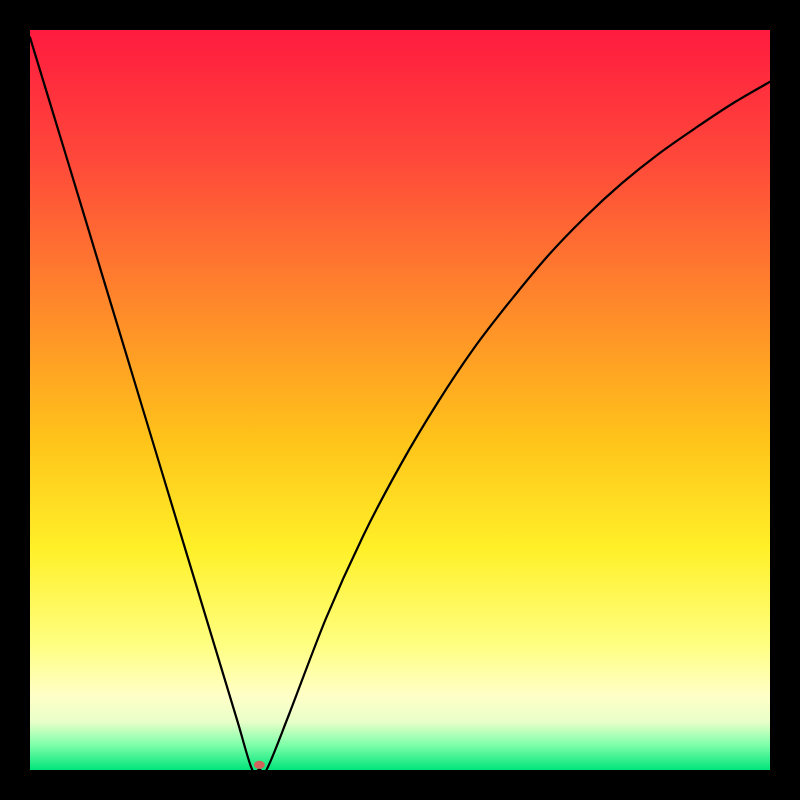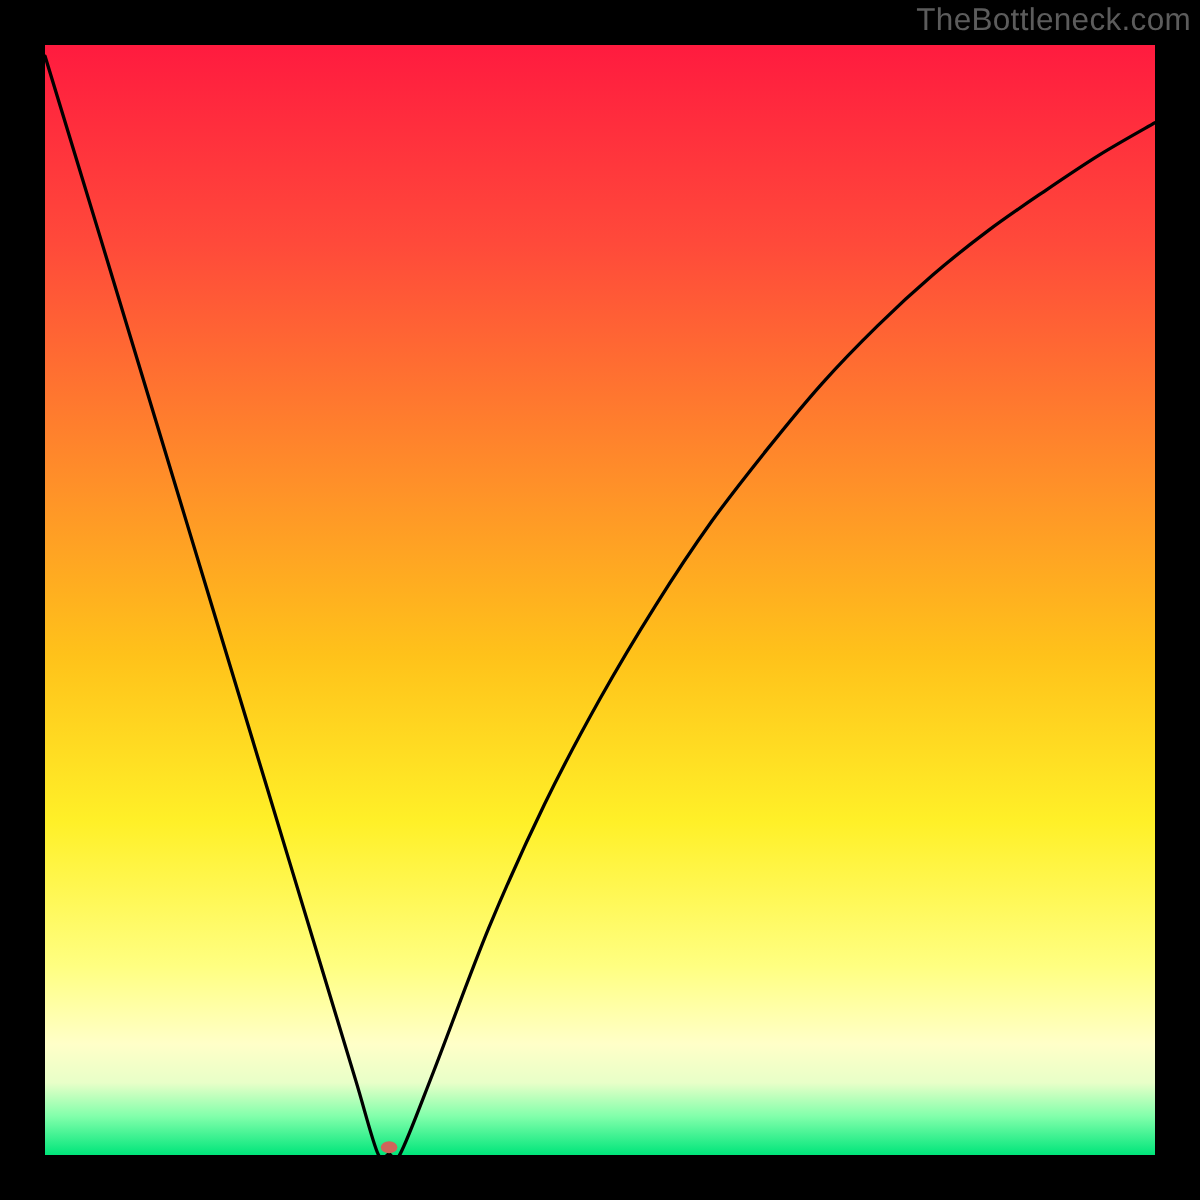--- a/index.html
+++ b/index.html
@@ -60,14 +60,13 @@
             <stop offset="96.5%" stop-color="#82ffab"></stop>
             <stop offset="100%" stop-color="#00e57a"></stop>
           </linearGradient>
       </defs>
       <rect id="bg-rect" x="0" y="0" width="740" height="740" fill="url(#bg-grad)"></rect>
       <path id="curve-path" fill="none" stroke="#000" stroke-width="2.2" stroke-linejoin="round" stroke-linecap="round" d="M 0 7.399999999999977 C 5.92 26.81759999999998, 25.16 89.80639999999997, 37 128.76 C 48.84 167.7136, 62.16 211.78800000000007, 74 250.86000000000007 C 85.84 289.9320000000001, 99.16 333.888, 111 372.96 C 122.84 412.032, 136.16 455.98799999999994, 148 495.05999999999995 C 159.84 534.132, 175.528 585.9024, 185 617.16 C 194.472 648.4176, 201.28000000000003 670.8839999999999, 207.20000000000002 690.42 C 213.12 709.956, 218.448 731.4456, 222 739.26 C 225.552 747.0744, 227.032 739.26, 229.4 739.26 C 231.768 739.26, 232.06400000000002 748.0216, 236.8 739.26 C 241.536 730.4984, 249.528 708.6536, 259 684.5 C 268.472 660.3464, 284.16 616.8344, 296 588.3 C 307.84 559.7656, 321.16 530.5504, 333 506.15999999999997 C 344.84 481.76959999999997, 358.15999999999997 457.05359999999996, 370 435.85999999999996 C 381.84000000000003 414.66639999999995, 395.1600000000001 392.5256, 407.00000000000006 373.7 C 418.84000000000003 354.8744, 432.16 334.77600000000007, 444 318.20000000000005 C 455.84 301.624, 469.16 284.9, 481 270.09999999999997 C 492.84 255.29999999999995, 506.16 238.96080000000003, 518 225.70000000000005 C 529.84 212.43920000000006, 543.16 198.8232, 555 187.22000000000003 C 566.84 175.61680000000004, 580.16 163.36240000000006, 592 153.18000000000006 C 603.84 142.99760000000006, 617.16 132.46000000000006, 629 123.58000000000004 C 640.84 114.70000000000002, 654.16 105.73119999999994, 666 97.67999999999995 C 677.84 89.62879999999996, 691.16 80.6008000000001, 703 73.2600000000001 C 714.84 65.9192000000001, 734.08 55.23359999999998, 740 51.799999999999955"></path>
       <ellipse id="marker-dot" rx="5.5" ry="4" fill="#cf655a" cx="229.4" cy="734.82"></ellipse>
     </svg>
   </div>
 
-  <div class="watermark">TheBottleneck.com</div>
 </div>
 
 </body></html>

